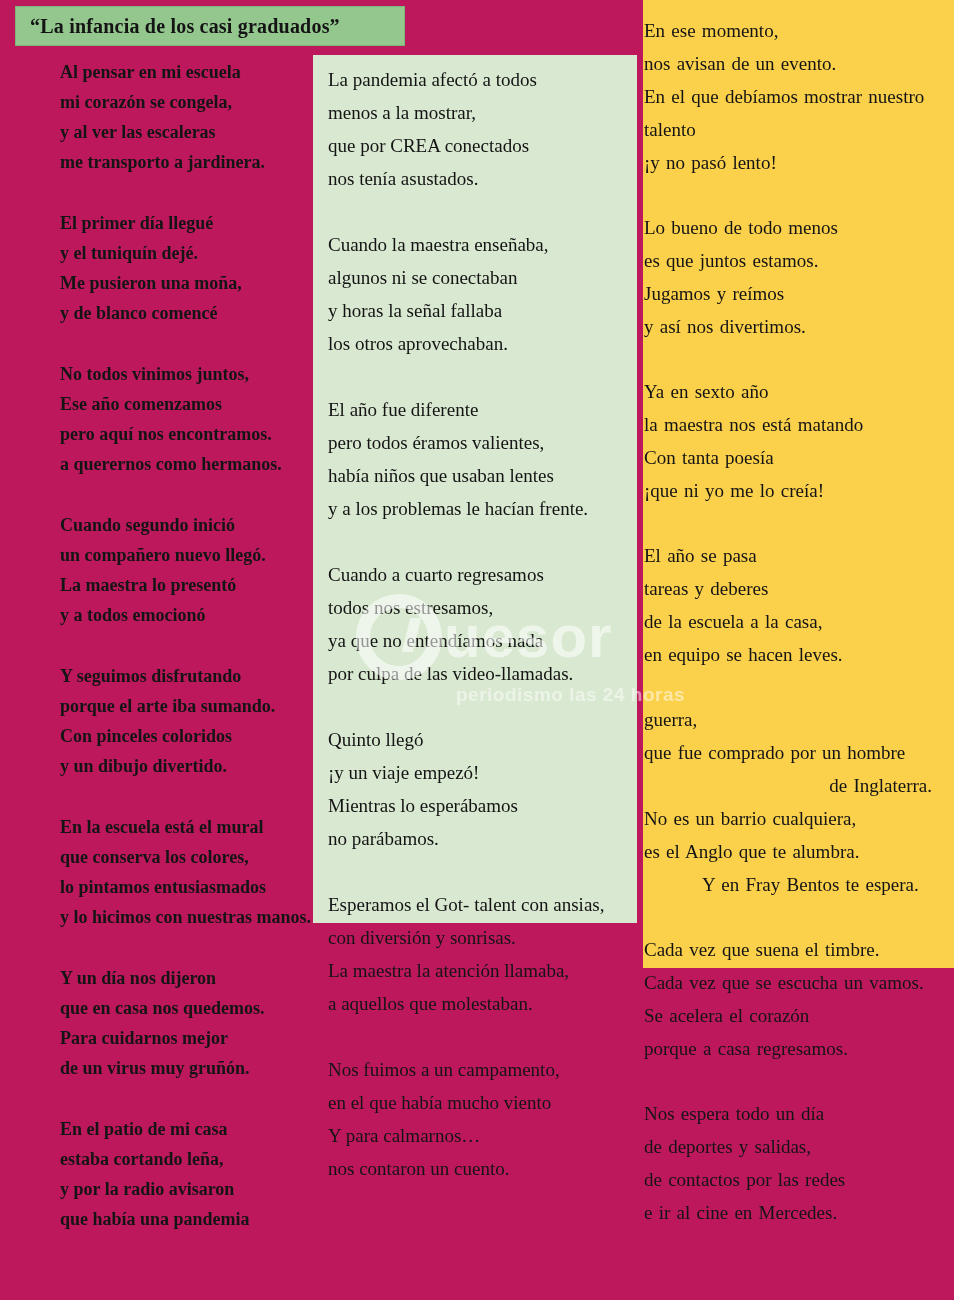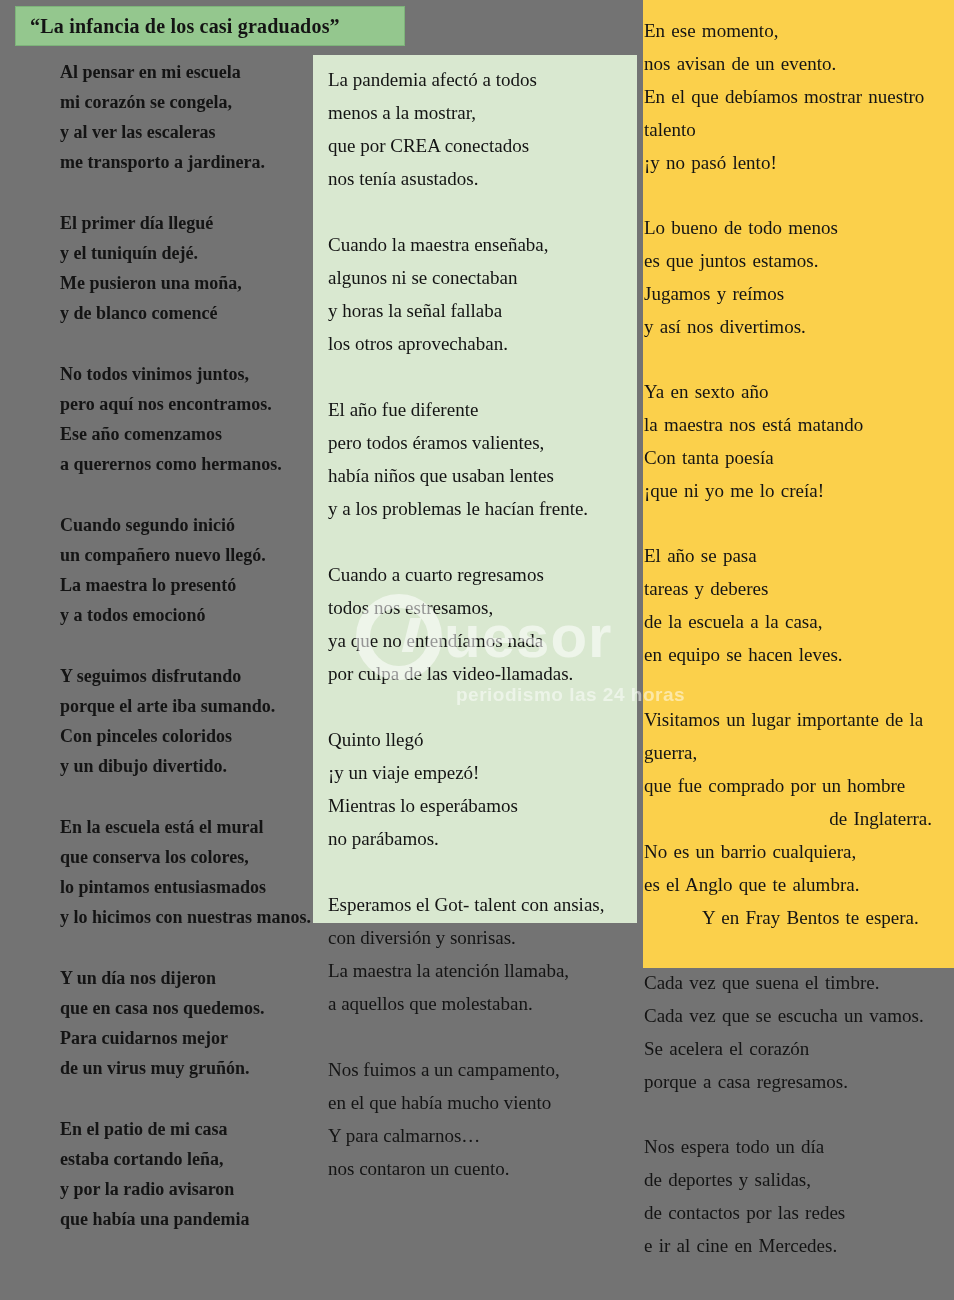--- a/index.html
+++ b/index.html
@@ -4,21 +4,21 @@
 <style>
   html, body {
     margin: 0;
     padding: 0;
     background: #ffffff;
   }
   .page {
     position: relative;
     width: 954px;
     height: 1300px;
-    background: #737373;
+    background: #be185d;
     overflow: hidden;
     font-family: "Liberation Serif", serif;
     color: #141414;
   }
 
   
   .title-bar {
     position: absolute;
     left: 15px;
     top: 6px;
@@ -165,22 +165,22 @@
         <div class="line">me transporto a jardinera.</div>
       </div>
       <div class="stanza">
         <div class="line">El primer día llegué</div>
         <div class="line">y el tuniquín dejé.</div>
         <div class="line">Me pusieron una moña,</div>
         <div class="line">y de blanco comencé</div>
       </div>
       <div class="stanza">
         <div class="line">No todos vinimos juntos,</div>
+        <div class="line">Ese año comenzamos</div>
         <div class="line">pero aquí nos encontramos.</div>
-        <div class="line">Ese año comenzamos</div>
         <div class="line">a querernos como hermanos.</div>
       </div>
       <div class="stanza">
         <div class="line">Cuando segundo inició</div>
         <div class="line">un compañero nuevo llegó.</div>
         <div class="line">La maestra lo presentó</div>
         <div class="line">y a todos emocionó</div>
       </div>
       <div class="stanza">
         <div class="line">Y seguimos disfrutando</div>
@@ -273,21 +273,20 @@
         <div class="line">Con tanta poesía</div>
         <div class="line">¡que ni yo me lo creía!</div>
       </div>
       <div class="stanza">
         <div class="line">El año se pasa</div>
         <div class="line">tareas y deberes</div>
         <div class="line">de la escuela a la casa,</div>
         <div class="line">en equipo se hacen leves.</div>
       </div>
       <div class="stanza">
-        <div class="line">Visitamos un lugar importante de la</div>
         <div class="line">guerra,</div>
         <div class="line">que fue comprado por un hombre</div>
         <div class="line align-right">de Inglaterra.</div>
         <div class="line">No es un barrio cualquiera,</div>
         <div class="line">es el Anglo que te alumbra.</div>
         <div class="line align-indent">Y en Fray Bentos te espera.</div>
       </div>
       <div class="stanza">
         <div class="line">Cada vez que suena el timbre.</div>
         <div class="line">Cada vez que se escucha un vamos.</div>

